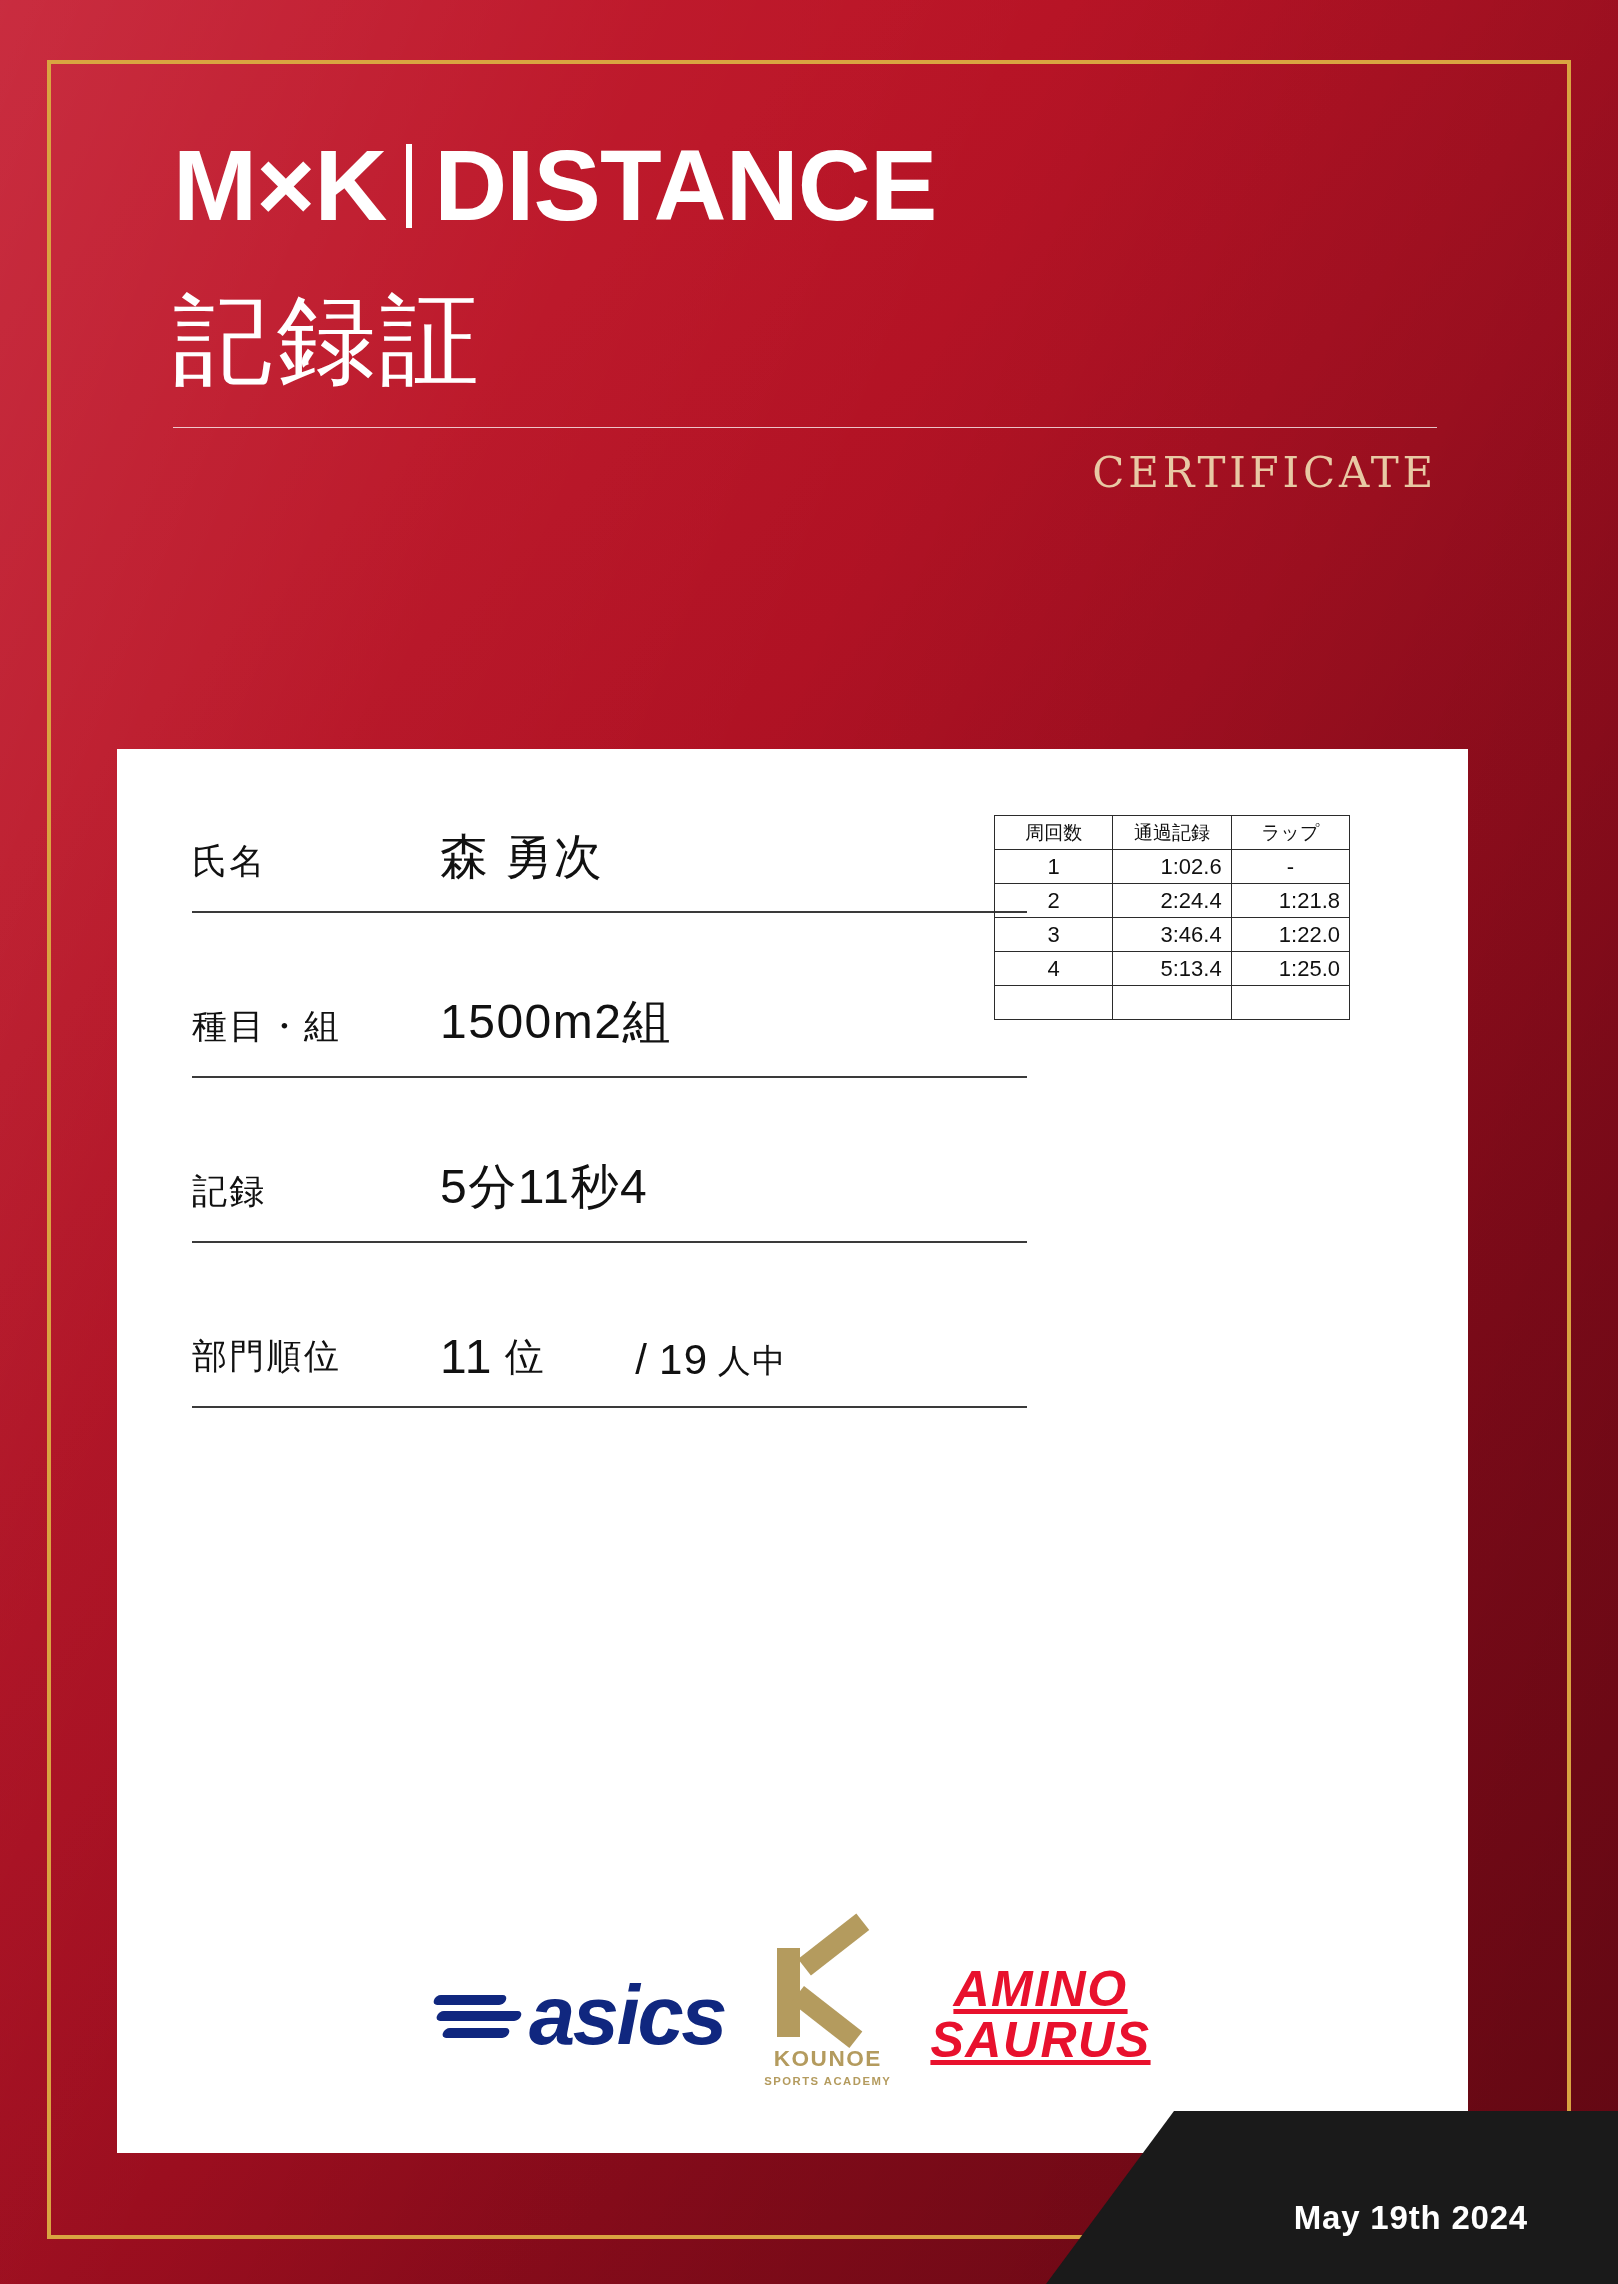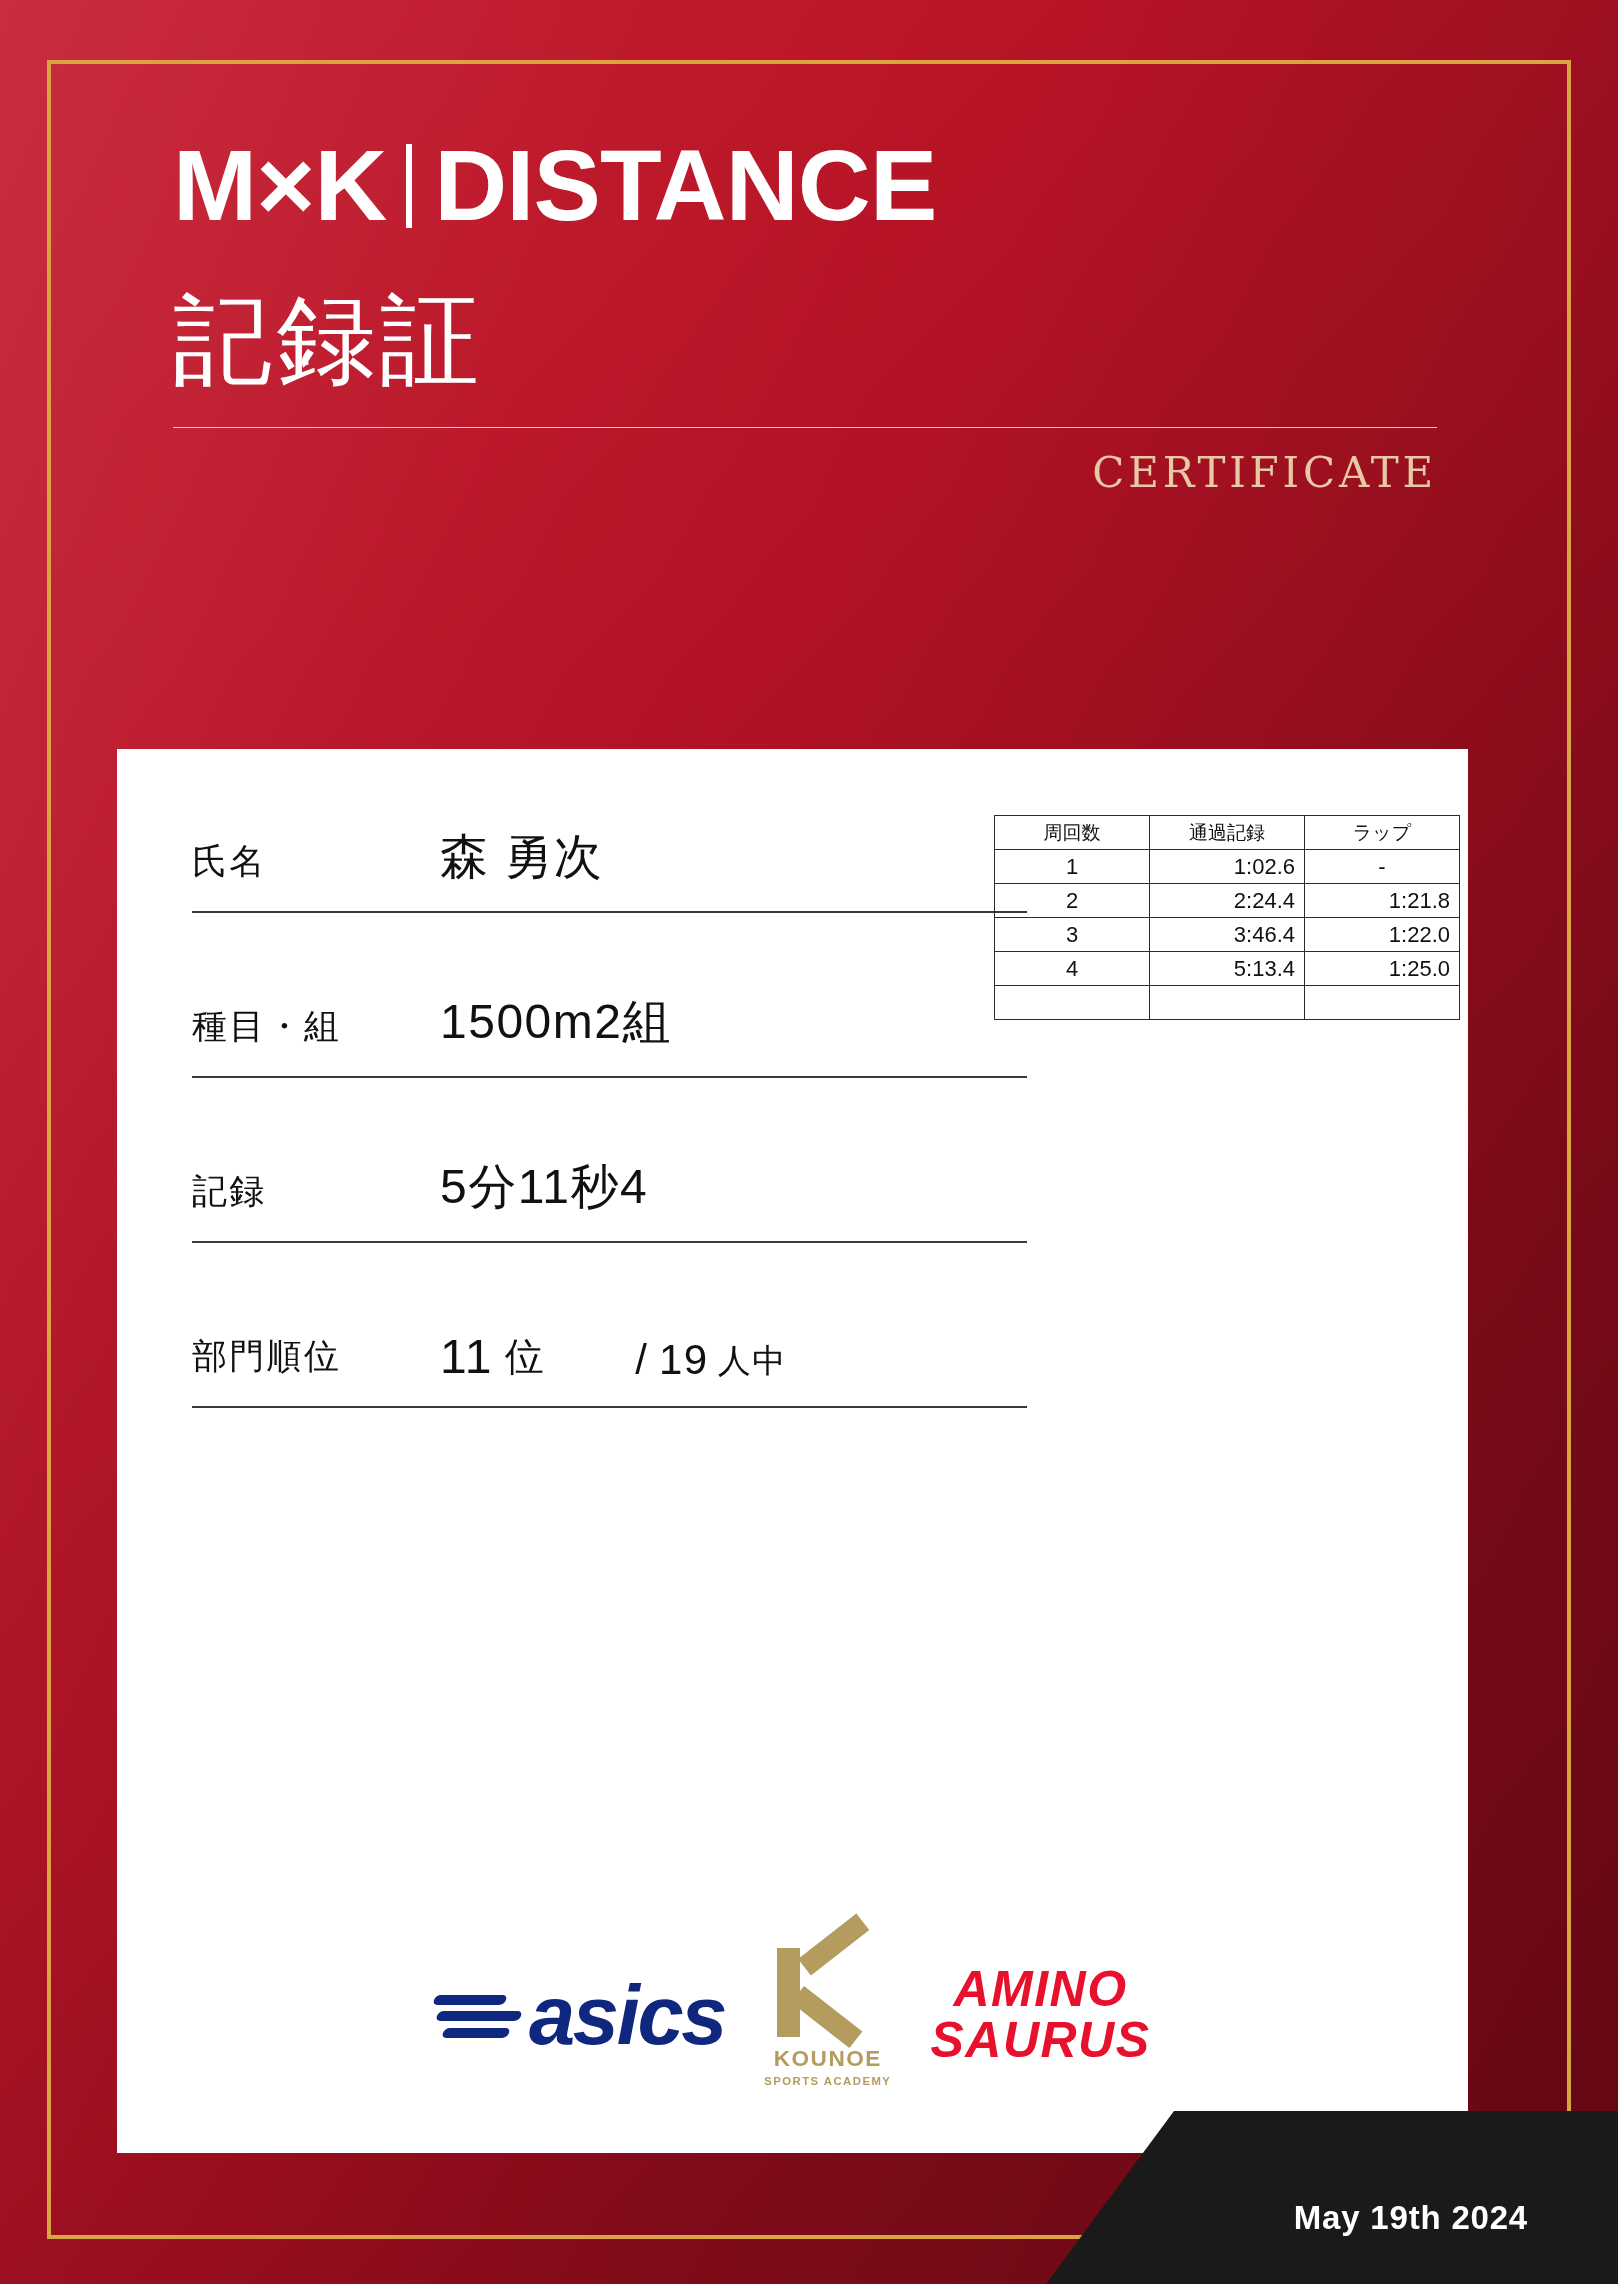--- a/index.html
+++ b/index.html
@@ -164,21 +164,21 @@
 
   
   .lap-table-wrap {
     position: absolute;
     right: 68px;
     top: 66px;
     width: 406px;
   }
   table.lap-table {
     border-collapse: collapse;
-    width: 466px;
+    width: 356px;
     table-layout: fixed;
   }
   table.lap-table th,
   table.lap-table td {
     border: 1.5px solid #2b2b2b;
     height: 33px;
     font-size: 22px;
     color: #111;
     padding: 0 9px;
   }
@@ -276,20 +276,21 @@
   
   .amino {
     display: flex;
     flex-direction: column;
     align-items: center;
     color: #e8112d;
     font-style: italic;
     font-weight: 800;
     line-height: 1.02;
     letter-spacing: 1.5px;
+    text-decoration: underline;
   }
   .amino .l1 { font-size: 50px; }
   .amino .l2 { font-size: 50px; }
 
   
   .ribbon {
     position: absolute;
     right: 0;
     bottom: 0;
     width: 572px;

